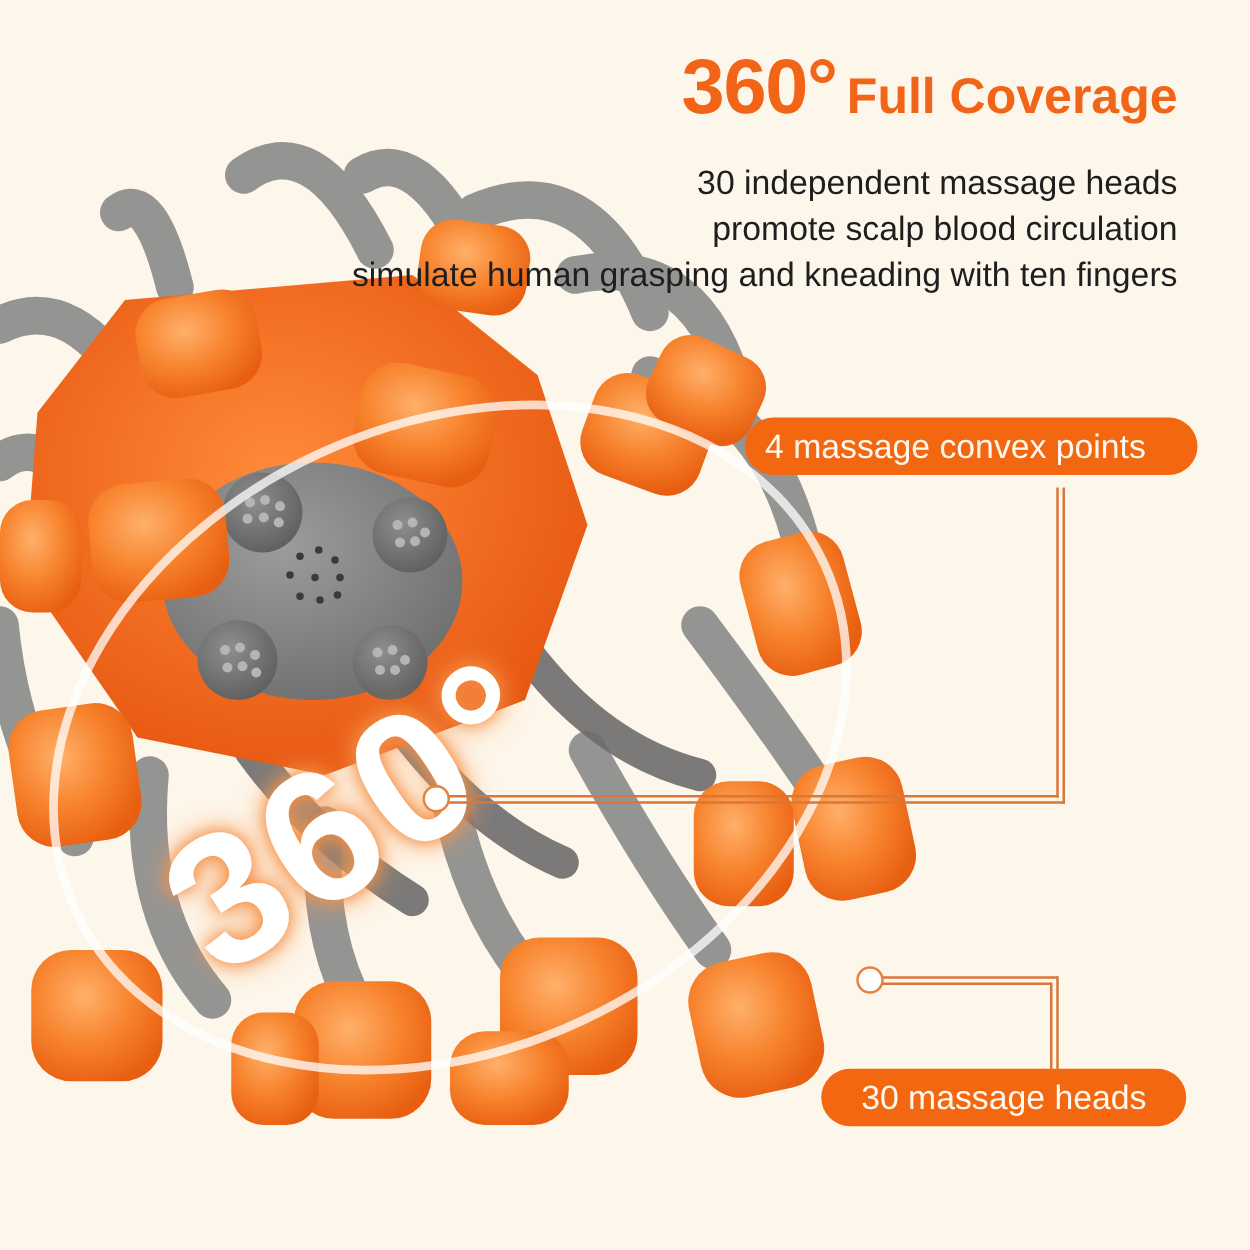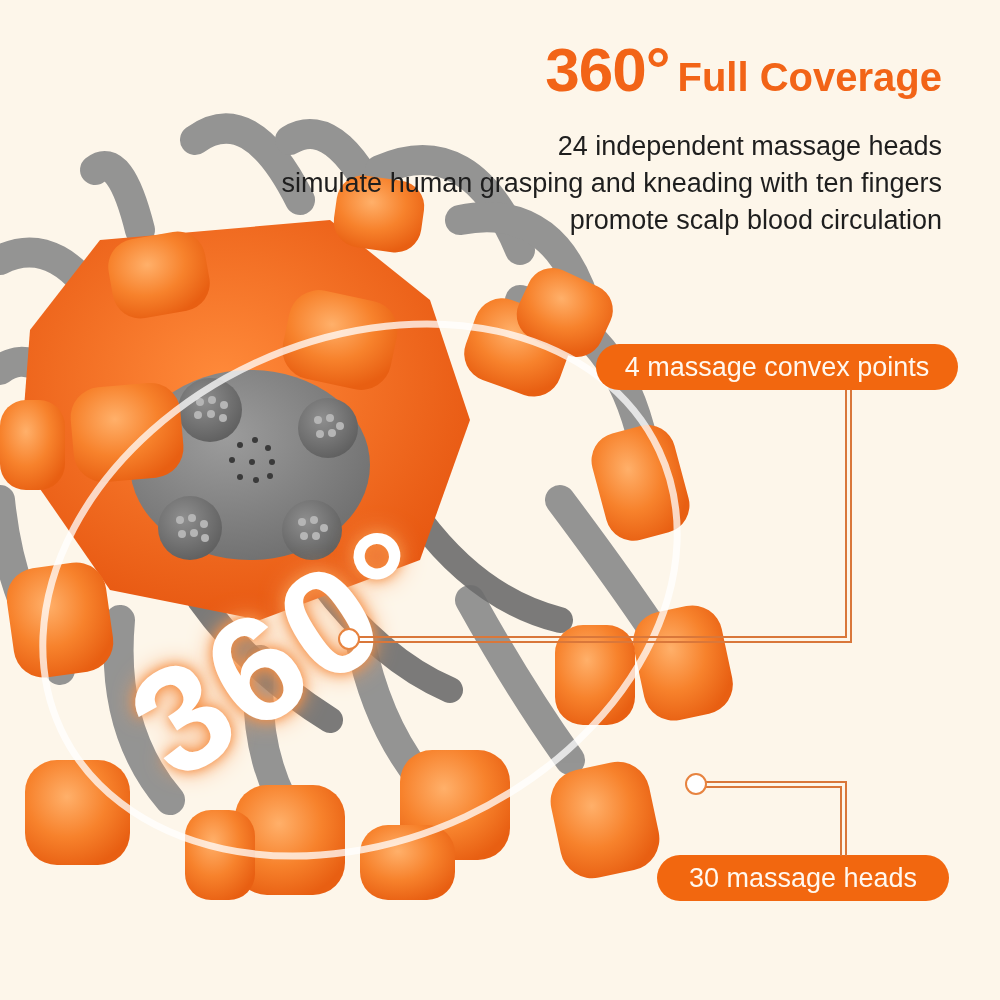--- a/index.html
+++ b/index.html
@@ -41,21 +41,21 @@
       position: absolute;
       background: #f2670f;
       color: #fff8ef;
       font-size: 27px;
       height: 46px;
       line-height: 46px;
       border-radius: 23px;
       padding: 0 16px;
       white-space: nowrap;
     }
-    .pill-convex { left: 596px; top: 344px; width: 362px; text-align: center; }
+    .pill-convex { left: 596px; top: 334px; width: 362px; text-align: left; }
     .pill-heads { left: 657px; top: 855px; width: 292px; text-align: center; }
 
     
     .line { position: absolute; background: #d9773a; }
     .dot {
       position: absolute;
       width: 22px; height: 22px;
       border-radius: 50%;
       background: #ffffff;
       border: 2px solid #e7833f;
@@ -197,23 +197,23 @@
   </svg>
 
   <div class="big360">360°</div>
 
   <div class="headline">
     <span class="big">360°</span>
     <span class="small">Full Coverage</span>
   </div>
 
   <div class="desc">
-    <div>24 independent massage heads</div>
+    <div>30 independent massage heads</div>
+    <div>promote scalp blood circulation</div>
     <div>simulate human grasping and kneading with ten fingers</div>
-    <div>promote scalp blood circulation</div>
   </div>
 
   <div class="pill pill-convex">4 massage convex points</div>
 
   <div class="line" style="left:845px; top:390px; width:2px; height:248px;"></div>
   <div class="line" style="left:850px; top:390px; width:2px; height:253px;"></div>
   <div class="line" style="left:352px; top:636px; width:495px; height:2px;"></div>
   <div class="line" style="left:352px; top:641px; width:500px; height:2px;"></div>
   <div class="dot" style="left:338px; top:628px;"></div>
 

